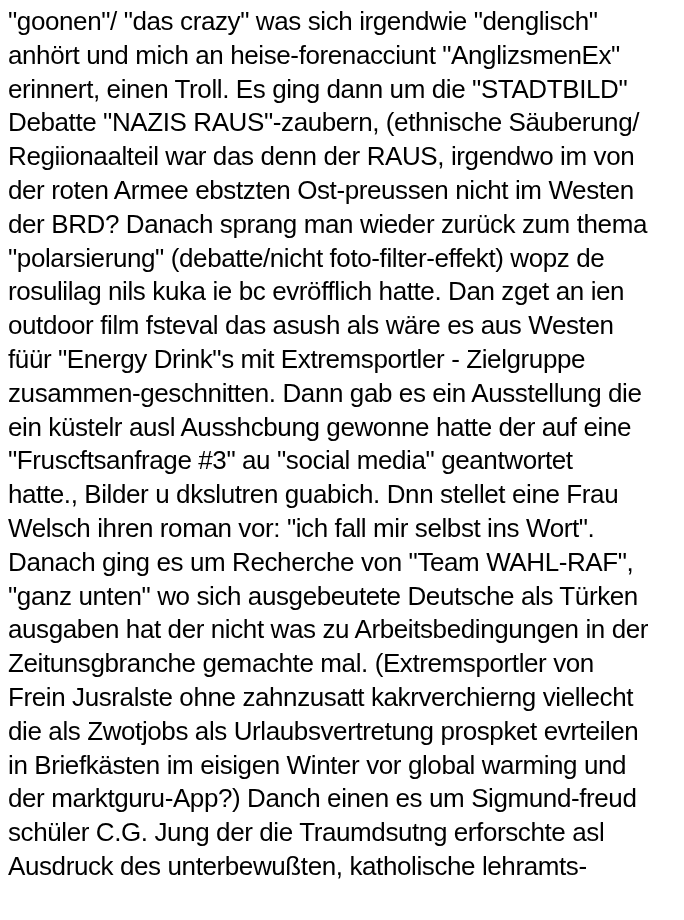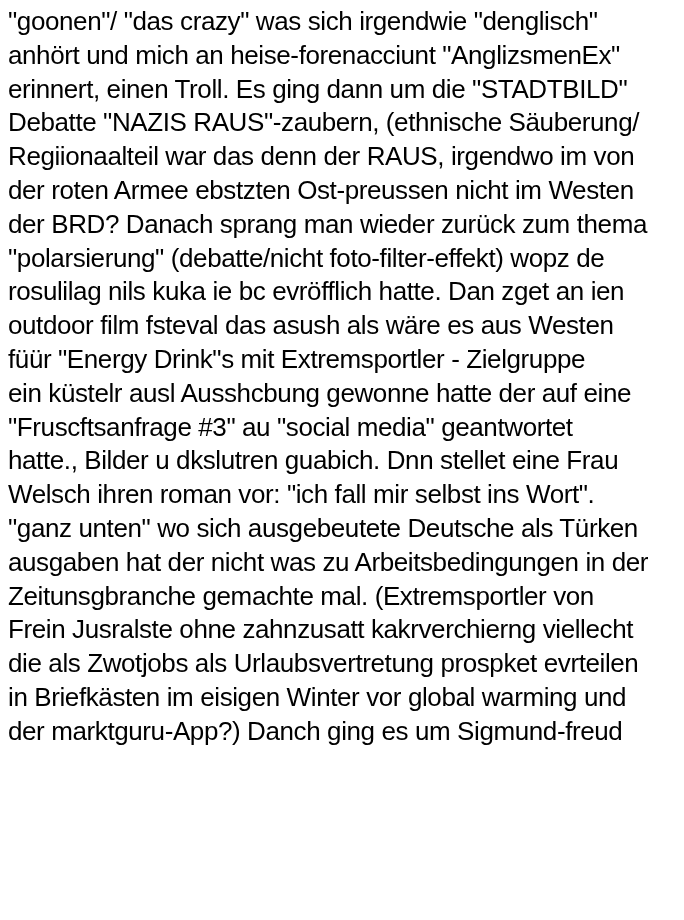--- a/index.html
+++ b/index.html
@@ -37,24 +37,28 @@
   <div class="text-line">anhört und mich an heise-forenacciunt "AnglizsmenEx"</div>
   <div class="text-line">erinnert, einen Troll. Es ging dann um die "STADTBILD"</div>
   <div class="text-line">Debatte "NAZIS RAUS"-zaubern, (ethnische Säuberung/</div>
   <div class="text-line">Regiionaalteil war das denn der RAUS, irgendwo im von</div>
   <div class="text-line">der roten Armee ebstzten Ost-preussen nicht im Westen</div>
   <div class="text-line">der BRD? Danach sprang man wieder zurück zum thema</div>
   <div class="text-line">"polarsierung" (debatte/nicht foto-filter-effekt) wopz de</div>
   <div class="text-line">rosulilag nils kuka ie bc evröfflich hatte. Dan zget an ien</div>
   <div class="text-line">outdoor film fsteval das asush als wäre es aus Westen</div>
   <div class="text-line">füür "Energy Drink"s mit Extremsportler - Zielgruppe</div>
+  <div class="text-line">zusammen-geschnitten. Dann gab es ein Ausstellung die</div>
   <div class="text-line">ein küstelr ausl Ausshcbung gewonne hatte der auf eine</div>
   <div class="text-line">"Fruscftsanfrage #3" au "social media" geantwortet</div>
   <div class="text-line">hatte., Bilder u dkslutren guabich. Dnn stellet eine Frau</div>
   <div class="text-line">Welsch ihren roman vor: "ich fall mir selbst ins Wort".</div>
+  <div class="text-line">Danach ging es um Recherche von "Team WAHL-RAF",</div>
   <div class="text-line">"ganz unten" wo sich ausgebeutete Deutsche als Türken</div>
   <div class="text-line">ausgaben hat der nicht was zu Arbeitsbedingungen in der</div>
   <div class="text-line">Zeitunsgbranche gemachte mal. (Extremsportler von</div>
   <div class="text-line">Frein Jusralste ohne zahnzusatt kakrverchierng viellecht</div>
   <div class="text-line">die als Zwotjobs als Urlaubsvertretung prospket evrteilen</div>
   <div class="text-line">in Briefkästen im eisigen Winter vor global warming und</div>
-  <div class="text-line">der marktguru-App?) Danch ging es um Sigmund-freud</div>
+  <div class="text-line">der marktguru-App?) Danch einen es um Sigmund-freud</div>
+  <div class="text-line">schüler C.G. Jung der die Traumdsutng erforschte asl</div>
+  <div class="text-line">Ausdruck des unterbewußten, katholische lehramts-</div>
 </div>
 
 </body></html>

